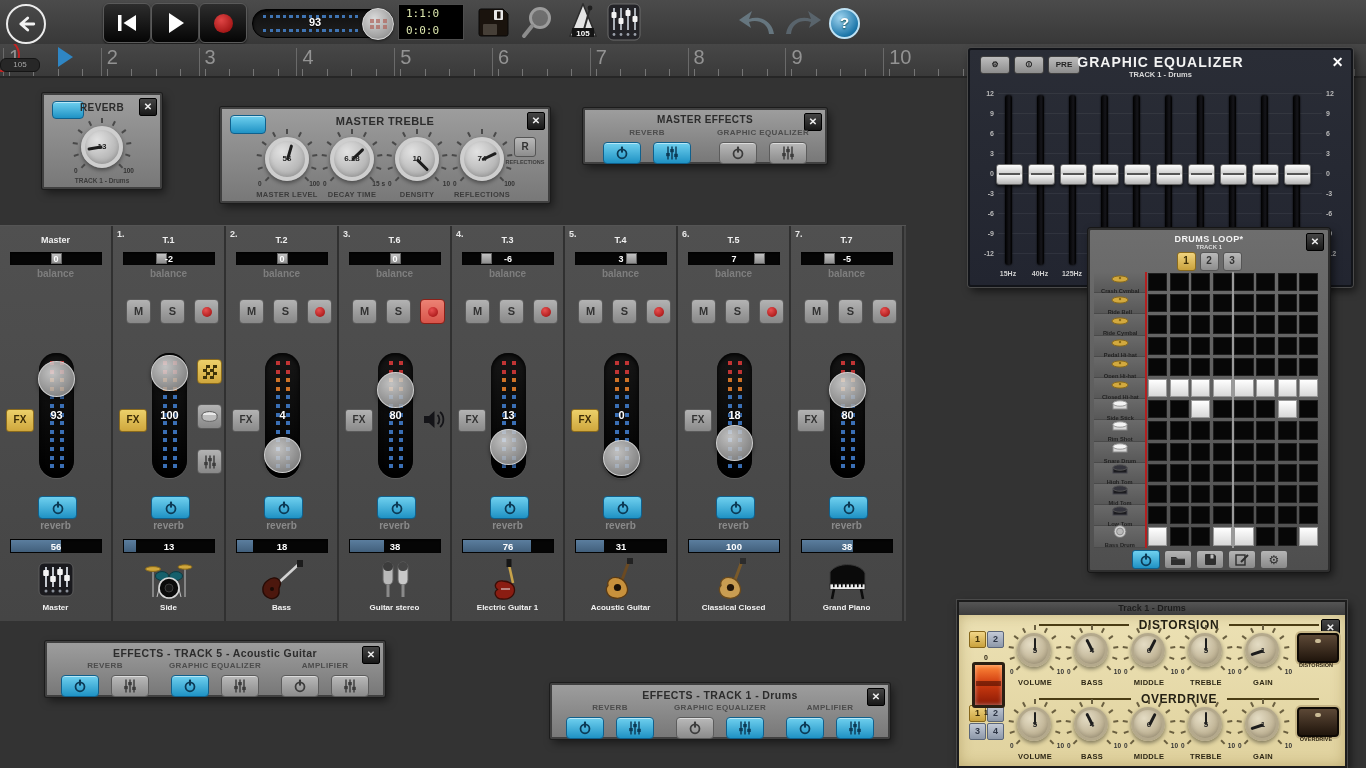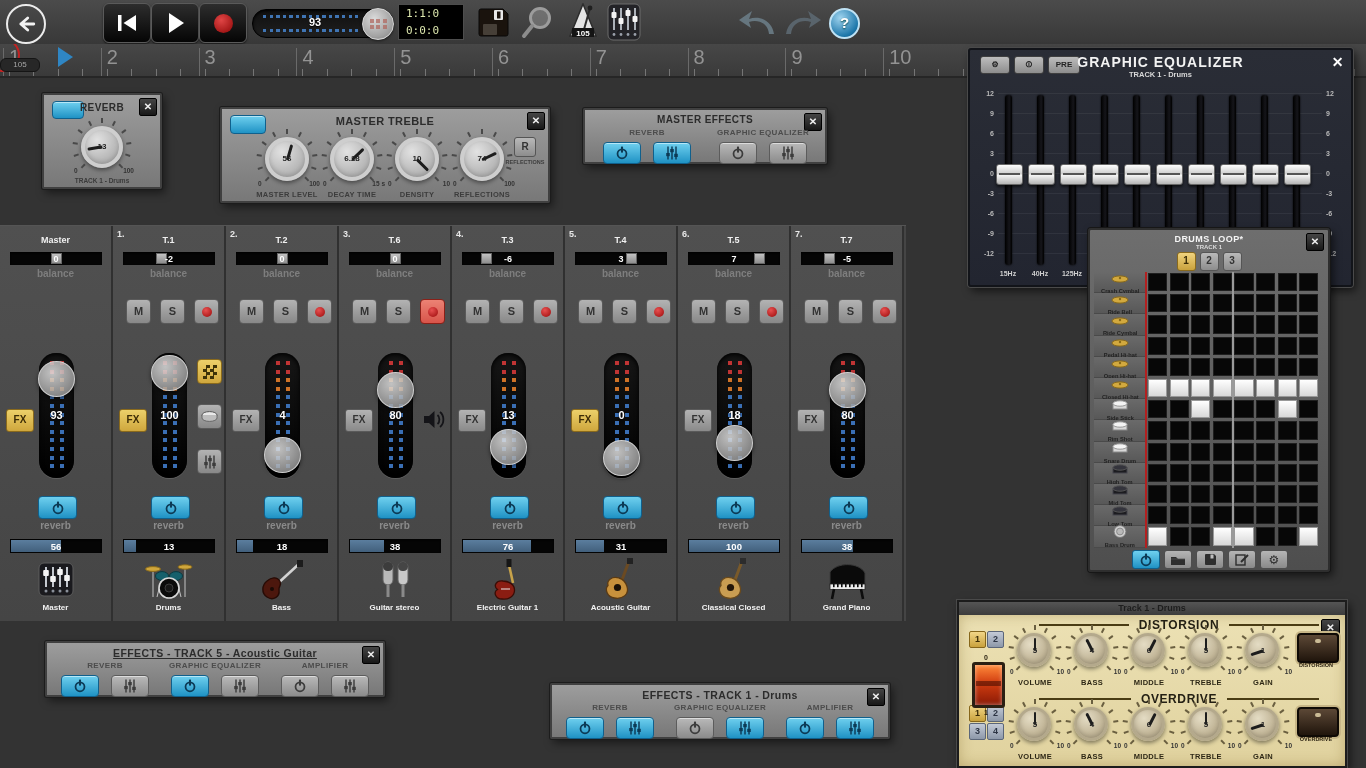--- a/index.html
+++ b/index.html
@@ -717,21 +717,21 @@
             <ellipse cx="8" cy="10" rx="7.5" ry="2.4" fill="#cfa63c" stroke="#8a6a1a"></ellipse>
             <ellipse cx="40" cy="8" rx="7" ry="2.2" fill="#cfa63c" stroke="#8a6a1a"></ellipse>
             <g>
               <ellipse cx="17" cy="17" rx="6.5" ry="4.4" fill="#16606c" stroke="#0b3a42"></ellipse>
               <ellipse cx="31" cy="17" rx="6.5" ry="4.4" fill="#16606c" stroke="#0b3a42"></ellipse>
             </g>
             <circle cx="24" cy="29" r="10" fill="#0b0b0b" stroke="#d8d8d8" stroke-width="1.6"></circle>
             <circle cx="24" cy="29" r="4" fill="#171717" stroke="#3c3c3c"></circle>
           </svg>
         </div>
-        <div class="chan-name">Drums</div>
+        <div class="chan-name">Side</div>
       </div>
       <div class="chan" style="left: 226px;">
         <div class="chan-num">2.</div>
         <div class="chan-title">T.2</div>
         <div class="bal-bar">
           <div class="bal-handle" style="left: 40.5px;"></div>
           <div class="bal-val">0</div>
         </div>
         <div class="bal-label">balance</div>
         <div class="msr-btn" style="left: 13px;">M</div>
@@ -1368,21 +1368,21 @@
             <line x1="6" y1="9" x2="13" y2="2" stroke="#2e2e2e" stroke-width="2"></line>
           </svg>
         </div>
         <div class="dl-btn" style="left: 170px;">
           <span style="font-size:12px;color:#2e2e2e;">⚙</span>
         </div>
       </div>
   </div>
 
   <div class="window" id="win-fx5" style="left:45px;top:641px;width:336px;height:52px;">
-    <div class="win-title" style="top:4px;font-size:10.5px;text-decoration:underline;">EFFECTS - TRACK 5 - Acoustic Guitar</div>
+    <div class="win-title" style="top:4px;font-size:10.5px;">EFFECTS - TRACK 5 - Acoustic Guitar</div>
     <div class="close-btn" style="right:3px;top:3px;">✕</div>
     <div id="fx5-units-mount">
         <div class="fx-unit" style="left: -2px; top: 18px;">
           <span class="u-label">REVERB</span>
           <div class="u-btns">
             <div class="pwr-btn">
               <svg width="18" height="16" viewBox="0 0 20 20">
                 <circle cx="10" cy="11" r="5.6" fill="none" stroke="#0c3a55" stroke-width="2.2"></circle>
                 <line x1="10" y1="2" x2="10" y2="9.5" stroke="#0c3a55" stroke-width="2.6"></line>
               </svg>

